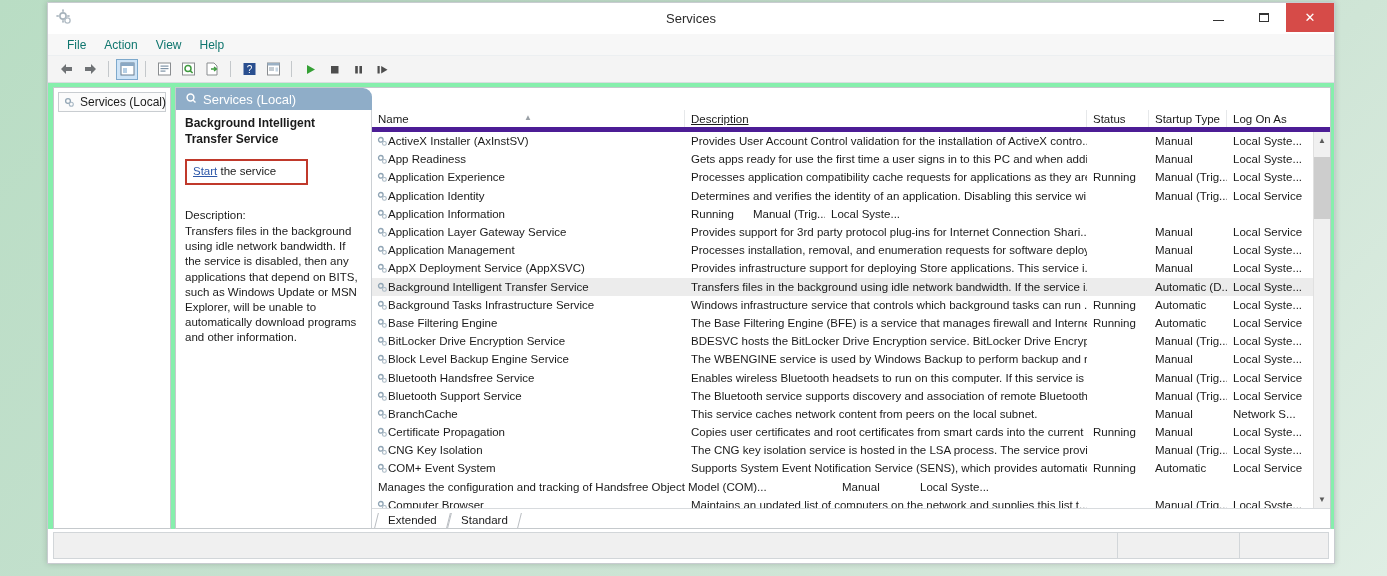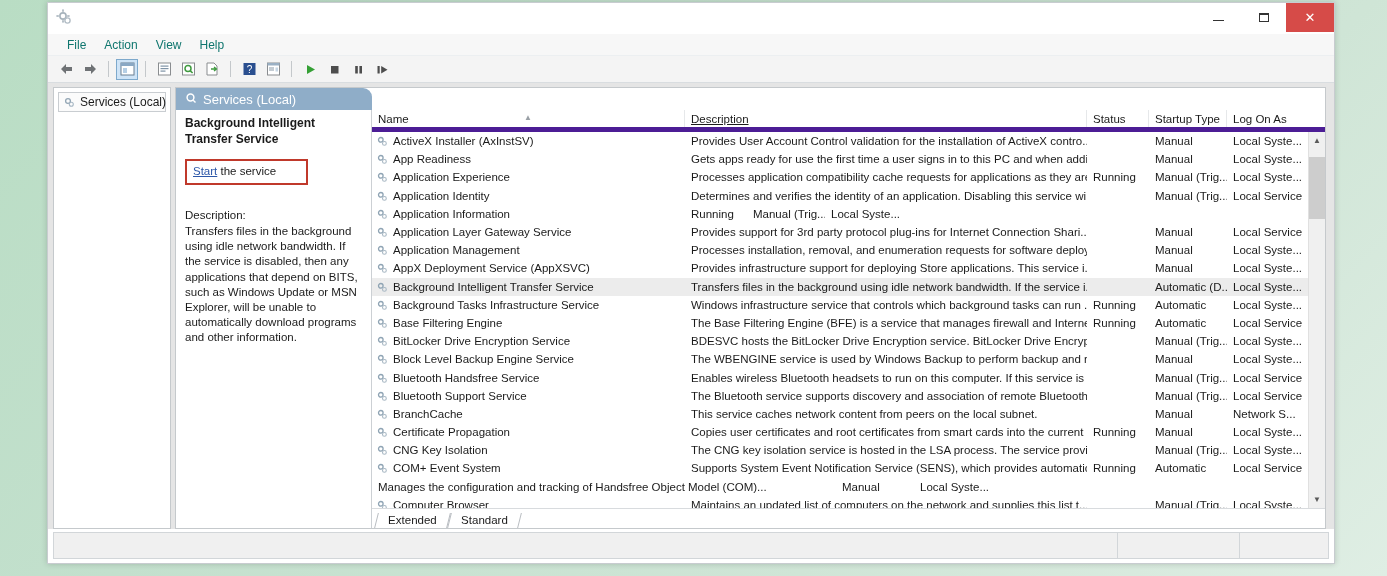--- a/index.html
+++ b/index.html
@@ -89,22 +89,22 @@
     border: 1px solid #7ea9cc;
   }
   .tb-sep {
     width: 1px; height: 16px; background: #c4c8cb; margin: 0 5px;
   }
 
   
   .body-split {
     flex: 1 1 auto;
     display: flex;
-    background: #e5e5e5;
-    padding: 4px 8px 0 5px;
+    background: #86efac;
+    padding: 4px 3px 0 5px;
     min-height: 0;
   }
 
   
   .tree-pane {
     width: 118px; flex: 0 0 118px;
     background: #ffffff;
     border: 1px solid #c5c9cc;
     padding-top: 4px;
     font-size: 12px;
@@ -219,21 +219,21 @@
   .row {
     display: flex;
     height: 18.2px;
     font-size: 11.5px;
     color: #1b1b1b;
     align-items: center;
     white-space: nowrap;
   }
   .row.selected { background: #ececec; }
   .cell { overflow: hidden; padding-left: 6px; white-space: nowrap; text-overflow: clip; }
-  .c-name { width: 313px; flex: 0 0 313px; display: flex; align-items: center; gap: 5px; padding-left: 4px; }
+  .c-name { width: 313px; flex: 0 0 313px; display: flex; align-items: center; padding-left: 4px; }
   .c-desc { width: 402px; flex: 0 0 402px; }
   .c-status { width: 62px; flex: 0 0 62px; }
   .c-startup { width: 78px; flex: 0 0 78px; }
   .c-logon { width: 80px; flex: 0 0 80px; }
 
   
   .h-name { width: 313px; flex: 0 0 313px; }
   .h-desc { width: 402px; flex: 0 0 402px; text-decoration: underline; }
   .h-status { width: 62px; flex: 0 0 62px; }
   .h-startup { width: 78px; flex: 0 0 78px; }
@@ -308,20 +308,21 @@
         <g fill="#8a9aa6">
           <circle cx="7" cy="7" r="3.1" fill="none" stroke="#8a9aa6" stroke-width="1.6"></circle>
           <rect x="6.2" y="0.4" width="1.6" height="2.4"></rect>
           <rect x="6.2" y="11.2" width="1.6" height="2.4"></rect>
           <rect x="0.4" y="6.2" width="2.4" height="1.6"></rect>
           <rect x="11.2" y="6.2" width="2.4" height="1.6"></rect>
         </g>
         <circle cx="11.5" cy="11.5" r="2.6" fill="none" stroke="#9aa8b3" stroke-width="1.4"></circle>
       </svg>
     </span>
+    <div class="titlebar-title">Services</div>
     <div class="win-buttons">
       <div class="win-btn">
           <i class="glyph-min"></i>
         </div>
       <div class="win-btn">
           <i class="glyph-max"></i>
         </div>
       <div class="win-btn close">✕</div>
     </div>
   </div>

